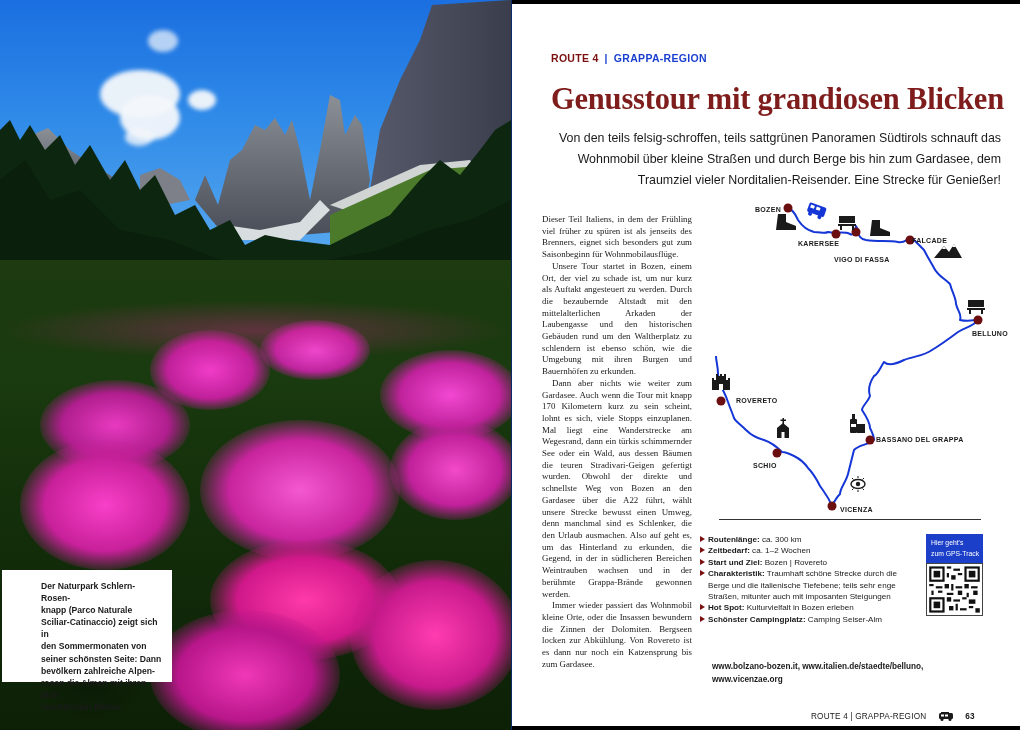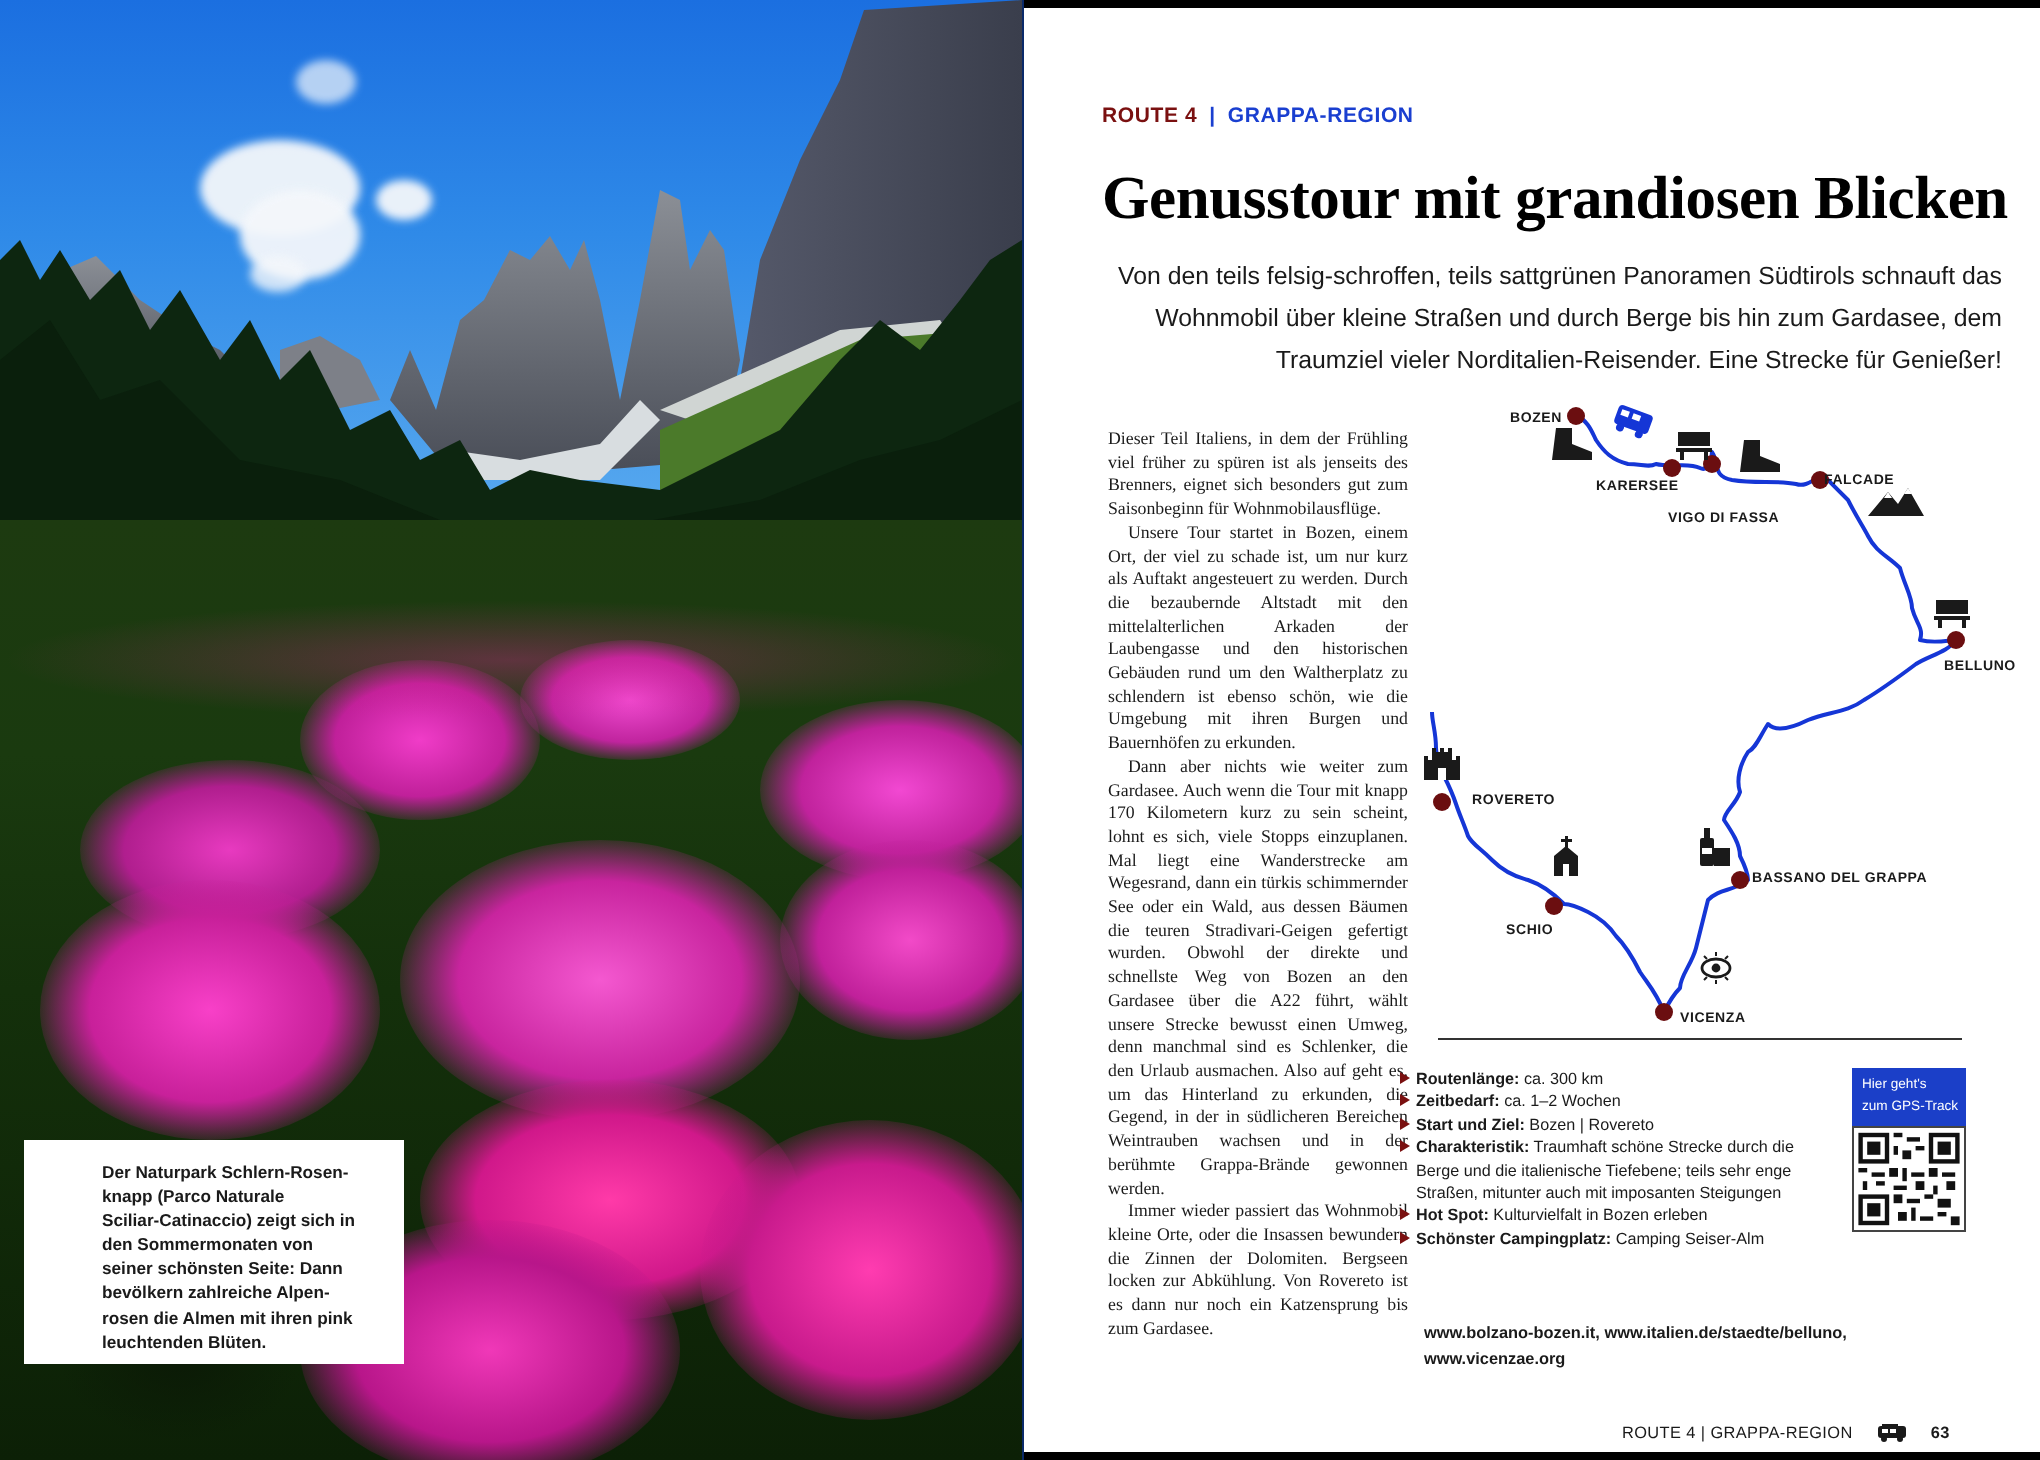--- a/index.html
+++ b/index.html
@@ -19,48 +19,48 @@
   .mountains { position: absolute; left: 0; top: 0; width: 511px; height: 300px; }
   .forest { position: absolute; left: 0; top: 120px; width: 511px; height: 220px; }
   .meadow {
     position: absolute; left: 0; top: 260px; width: 511px; height: 470px;
     background:
       radial-gradient(ellipse 60px 40px at 90px 420px, #0b1a06 0%, transparent 100%),
       linear-gradient(180deg, #1d3a10 0%, #1a3a0f 25%, #14300b 50%, #0c2006 100%);
   }
   .flower { position: absolute; border-radius: 50%; }
   .caption-box {
-    position: absolute; left: 2px; top: 570px; width: 190px; height: 112px;
+    position: absolute; left: 2px; top: 570px; width: 170px; height: 112px;
     background: #ffffff; padding: 10px 10px 8px 39px;
-    font-size: 8.6px; line-height: 12.1px; font-weight: bold; color: #1a1a1a; margin-left: 10px;
+    font-size: 8.6px; line-height: 12.1px; font-weight: bold; color: #1a1a1a;
   }
 
   
   .spine { position: absolute; left: 511px; top: 0; width: 1px; height: 730px; background: #0a2a6a; }
 
   
   .page {
     position: absolute; left: 512px; top: 4px; width: 560px; height: 722px; background: #ffffff;
   }
   .kicker {
     position: absolute; left: 39px; top: 48px; font-size: 10.5px; font-weight: bold; letter-spacing: .3px;
   }
   .kicker .route { color: #7a1010; }
   .kicker .sep { color: #1a3fd0; margin: 0 6px; }
   .kicker .region { color: #1a3fd0; }
   .headline {
     position: absolute; left: 39px; top: 78px; font-family: "Liberation Serif", serif;
-    font-size: 30.5px; color: #000000; letter-spacing: -0.2px; white-space: nowrap;
+    font-size: 30.5px; color: #7f1d1d; letter-spacing: -0.2px; white-space: nowrap;
   }
   .intro {
     position: absolute; left: 39px; top: 124px; width: 450px;
     font-size: 12.4px; line-height: 21px; color: #1a1a1a; text-align: right;
   }
   .body-text {
-    position: absolute; left: 42px; top: 210px; width: 150px;
+    position: absolute; left: 30px; top: 210px; width: 150px;
     font-family: "Liberation Serif", serif; font-size: 8.9px; line-height: 11.7px; color: #1a1a1a;
     text-align: justify; hyphens: manual;
   }
   .body-text p { text-indent: 0; }
   .body-text p + p { text-indent: 10px; }
 
   .map { position: absolute; left: 194px; top: 192px; width: 315px; height: 325px; }
   .map-rule { position: absolute; left: 207px; top: 515px; width: 262px; height: 1px; background: #333; }
   .city-label {
     position: absolute; font-size: 7px; font-weight: bold; color: #1a1a1a; letter-spacing: .3px; white-space: nowrap;

